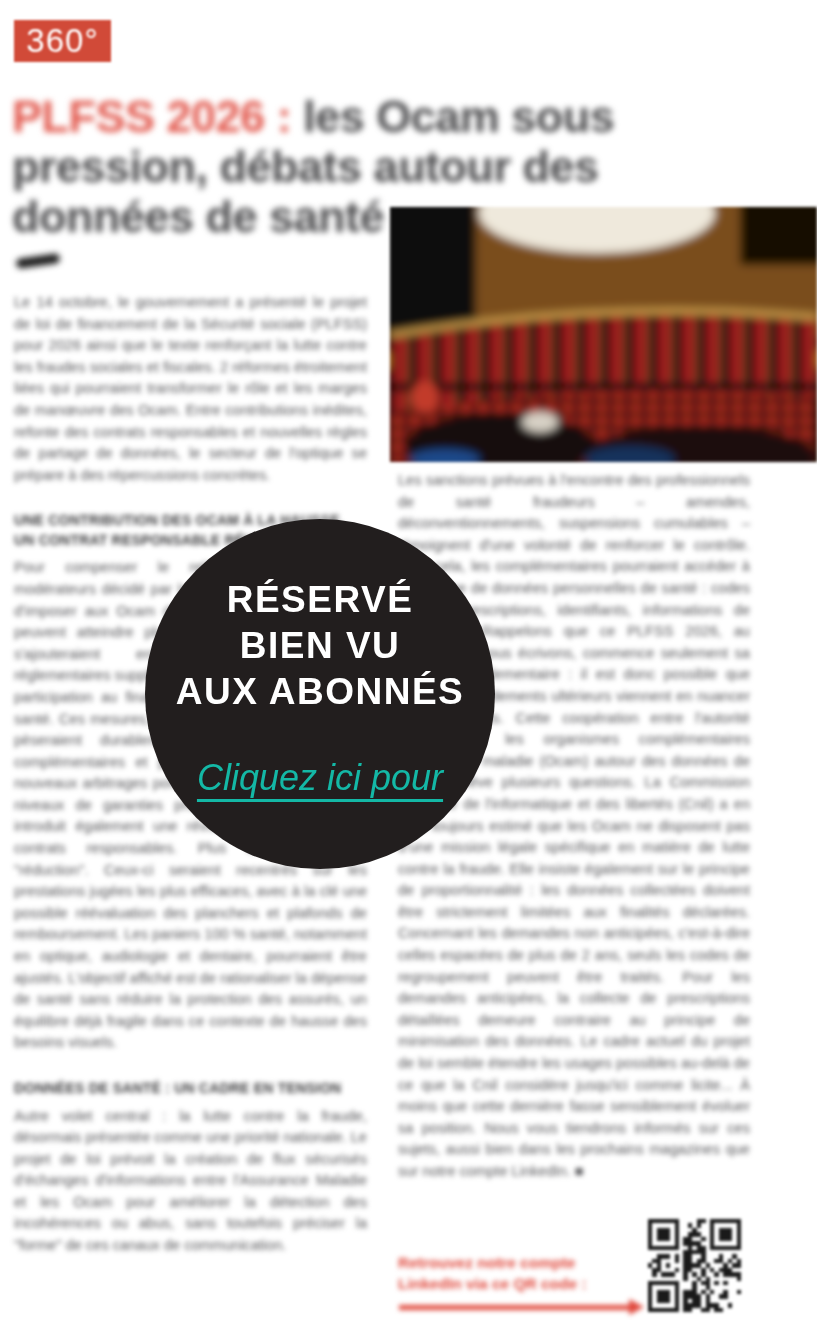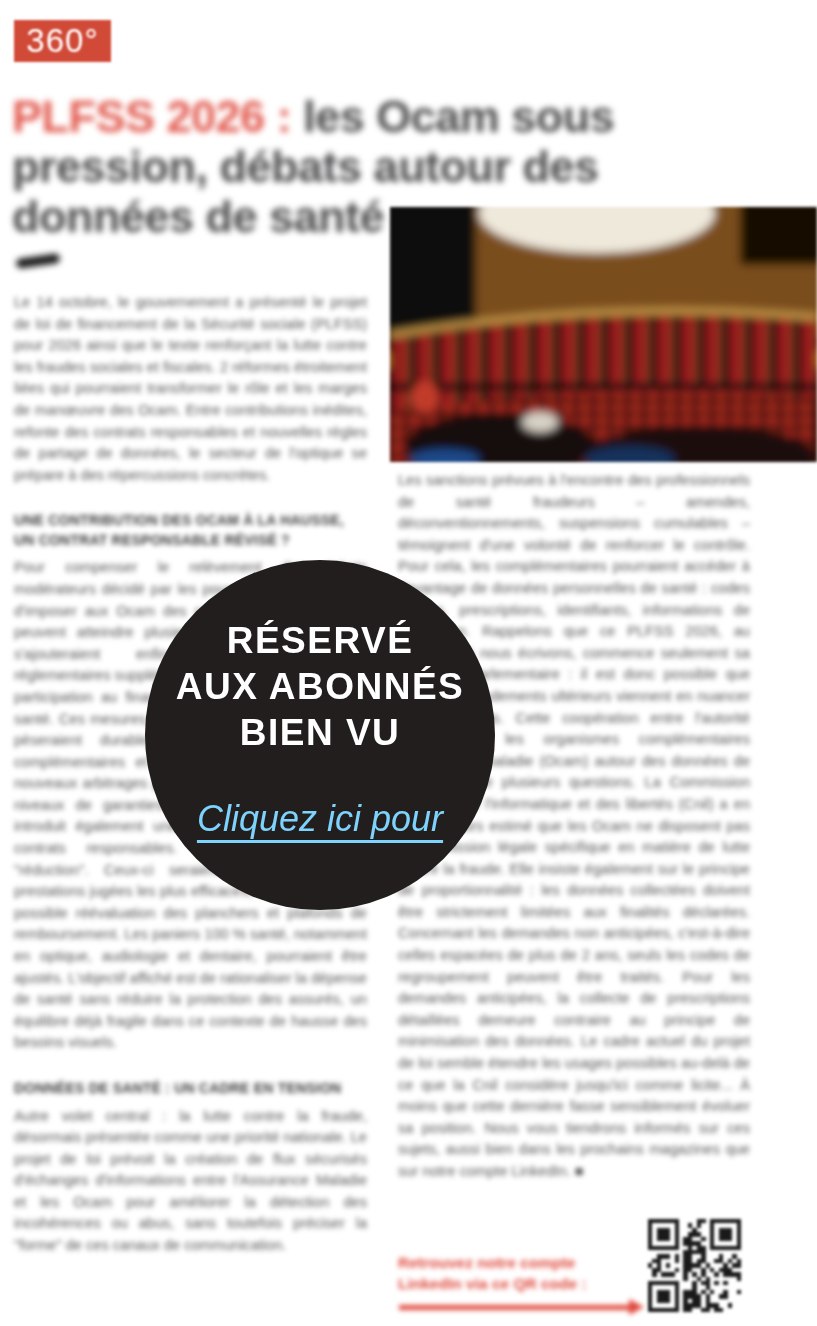--- a/index.html
+++ b/index.html
@@ -33,27 +33,27 @@
   
   .col{position:absolute;color:#57575a;font-size:14.6px;line-height:21.6px;
        text-align:justify;}
   .col-left{left:14px;top:292px;width:353px;}
   .col-right{left:398px;top:470px;width:352px;}
   .col p{margin:0 0 0 0;}
   .col .sec-title{font-weight:700;color:#3c3c3e;font-size:14px;line-height:19.5px;
                   margin:25px 0 7px 0;text-align:left;letter-spacing:0.2px;}
 
   
-  .paywall{position:absolute;left:145px;top:560px;width:350px;height:350px;
+  .paywall{position:absolute;left:145px;top:519px;width:350px;height:350px;
            background:#221e1e;border-radius:50%;z-index:10;
            display:flex;flex-direction:column;align-items:center;
            padding-top:58px;box-sizing:border-box;cursor:pointer;}
   .paywall .cap{color:#ffffff;font-weight:700;font-size:37px;line-height:46px;
                 letter-spacing:1.5px;white-space:nowrap;}
-  .paywall .cta{color:#7dd3fc;font-style:italic;font-size:36px;line-height:50px;
+  .paywall .cta{color:#14b8a6;font-style:italic;font-size:36px;line-height:50px;
                 white-space:nowrap;text-decoration:underline;
                 text-decoration-thickness:2.5px;text-underline-offset:9px;}
   .paywall .spacer{height:38px;}
 
   
   .li-note{position:absolute;left:398px;top:1252px;width:260px;color:#e0493d;
            font-weight:700;font-size:15.5px;line-height:21px;}
   .arrow{position:absolute;left:399px;top:1299px;width:250px;height:16px;}
   .arrow .shaft{position:absolute;left:0;top:6px;width:232px;height:4.5px;background:#e0493d;}
   .arrow .head{position:absolute;left:230px;top:0;width:0;height:0;
@@ -118,22 +118,22 @@
     <p class="sec-title">DONNÉES DE SANTÉ : UN CADRE EN TENSION</p>
     <p>Autre volet central : la lutte contre la fraude, désormais présentée comme une priorité nationale. Le projet de loi prévoit la création de flux sécurisés d'échanges d'informations entre l'Assurance Maladie et les Ocam pour améliorer la détection des incohérences ou abus, sans toutefois préciser la "forme" de ces canaux de communication.</p>
   </div>
 
   <div class="col col-right blur-text">
     <p>Les sanctions prévues à l'encontre des professionnels de santé fraudeurs – amendes, déconventionnements, suspensions cumulables – témoignent d'une volonté de renforcer le contrôle. Pour cela, les complémentaires pourraient accéder à davantage de données personnelles de santé : codes d'actes, prescriptions, identifiants, informations de facturation. Rappelons que ce PLFSS 2026, au moment où nous écrivons, commence seulement sa trajectoire parlementaire : il est donc possible que certains amendements ultérieurs viennent en nuancer certains points. Cette coopération entre l'autorité publique et les organismes complémentaires d'assurance maladie (Ocam) autour des données de santé soulève plusieurs questions. La Commission nationale de l'informatique et des libertés (Cnil) a en effet toujours estimé que les Ocam ne disposent pas d'une mission légale spécifique en matière de lutte contre la fraude. Elle insiste également sur le principe de proportionnalité : les données collectées doivent être strictement limitées aux finalités déclarées. Concernant les demandes non anticipées, c'est-à-dire celles espacées de plus de 2 ans, seuls les codes de regroupement peuvent être traités. Pour les demandes anticipées, la collecte de prescriptions détaillées demeure contraire au principe de minimisation des données. Le cadre actuel du projet de loi semble étendre les usages possibles au-delà de ce que la Cnil considère jusqu'ici comme licite... À moins que cette dernière fasse sensiblement évoluer sa position. Nous vous tiendrons informés sur ces sujets, aussi bien dans les prochains magazines que sur notre compte LinkedIn. ■</p>
   </div>
 
   <div class="paywall">
     <div class="cap">RÉSERVÉ</div>
+    <div class="cap">BIEN VU</div>
     <div class="cap">AUX ABONNÉS</div>
-    <div class="cap">BIEN VU</div>
     <div class="spacer"></div>
     <div class="cta">Cliquez ici pour </div>
   </div>
 
   <div class="li-note blur-note">
     <div>Retrouvez notre compte</div>
     <div>LinkedIn via ce QR code :</div>
   </div>
 
   <div class="arrow blur-note">

